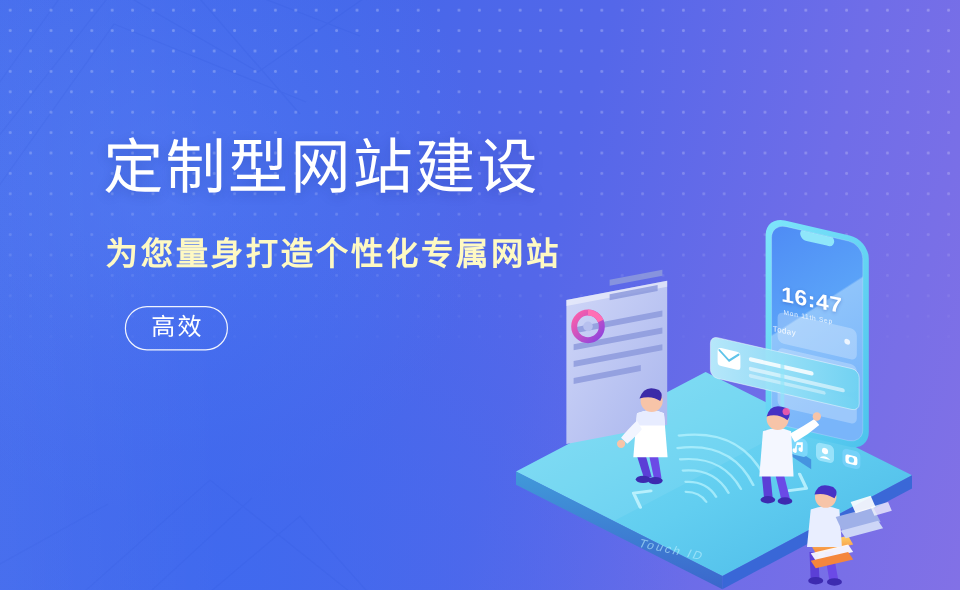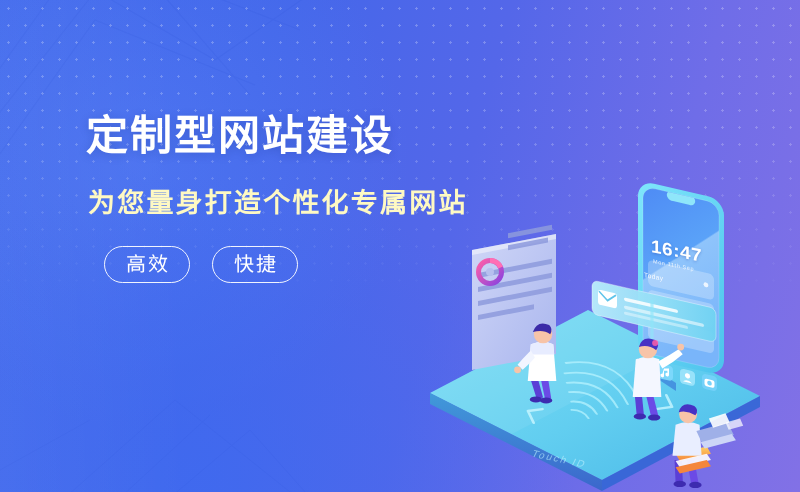--- a/index.html
+++ b/index.html
@@ -39,37 +39,37 @@
   .bg-sheen{
     position:absolute;left:-80px;top:-60px;width:420px;height:640px;
     background:linear-gradient(100deg,rgba(255,255,255,.07) 0%,rgba(255,255,255,0) 60%);
     transform:rotate(-12deg);
   }
 
   
   .copy{position:absolute;left:86px;top:112px;width:380px;}
   .title{
     color:#ffffff;
-    font-size:42px;
-    font-weight:bold;
+    font-size:50px;
+    font-weight:normal;
     letter-spacing:2px;
     line-height:1.12;
     margin:0;
     text-shadow:0 2px 10px rgba(20,40,120,.22);
     white-space:nowrap;
   }
   .subtitle{
     color:#fef9c3;
     font-size:27px;
     letter-spacing:2.2px;
     margin:22px 0 0 2px;
     white-space:nowrap;
     font-weight:700;
   }
-  .pills{display:flex;gap:22px;margin:26px 0 0 18px;}
+  .pills{display:flex;margin:26px 0 0 18px;}
   .pill{
     border:1.6px solid rgba(255,255,255,.92);
     border-radius:999px;
     color:#ffffff;
     font-size:20px;
     letter-spacing:2px;
     padding:7px 19px 8px 21px;
     line-height:1;
     white-space:nowrap;
     background:transparent;
@@ -142,21 +142,20 @@
   </svg>
 
   <div class="bg-dots"></div>
   <div class="bg-sheen"></div>
 
   <div class="copy">
     <h1 class="title">定制型网站建设</h1>
     <div class="subtitle">为您量身打造个性化专属网站</div>
     <div class="pills">
       <span class="pill">高效</span>
-      <span class="pill">快捷</span>
     </div>
   </div>
 
   <div class="illus">
     <svg viewBox="0 0 400 350">
       <defs>
         <linearGradient id="gPlat" x1="0" y1="0" x2="1" y2="1">
           <stop offset="0%" stop-color="#7fe0f5"></stop>
           <stop offset="55%" stop-color="#62cef0"></stop>
           <stop offset="100%" stop-color="#49b8e8"></stop>

